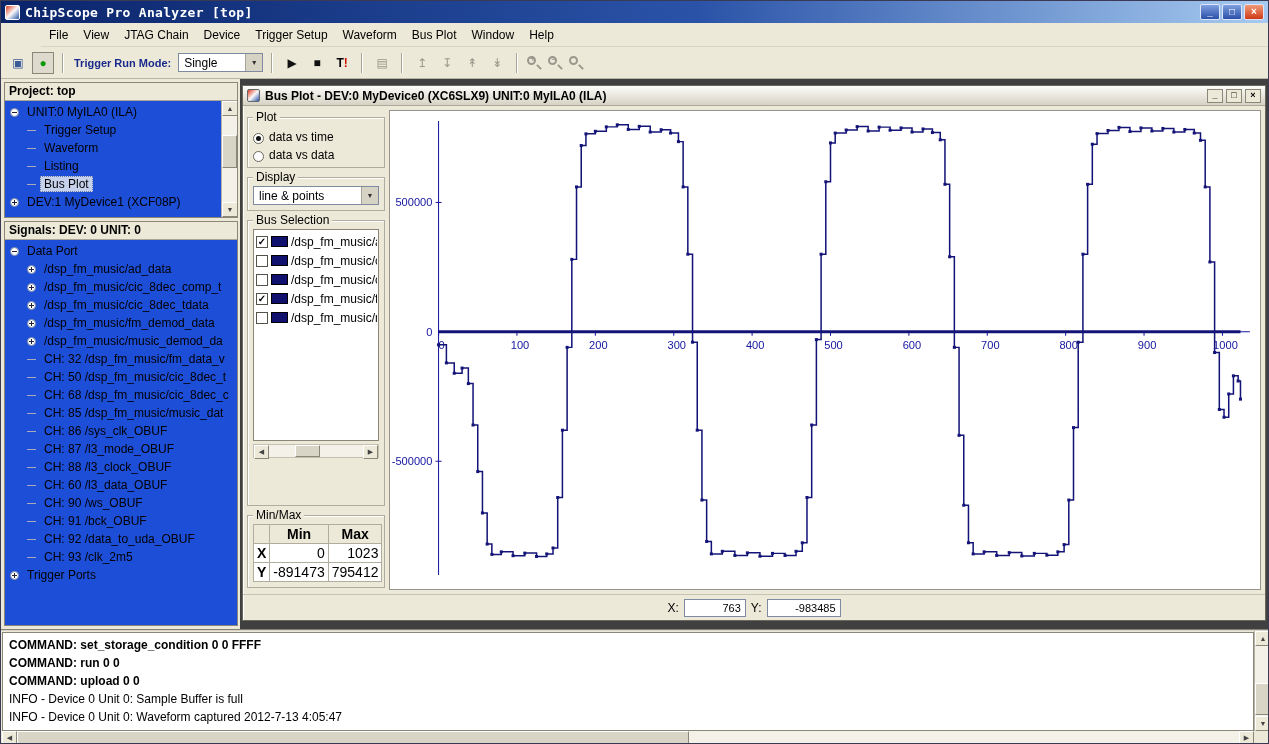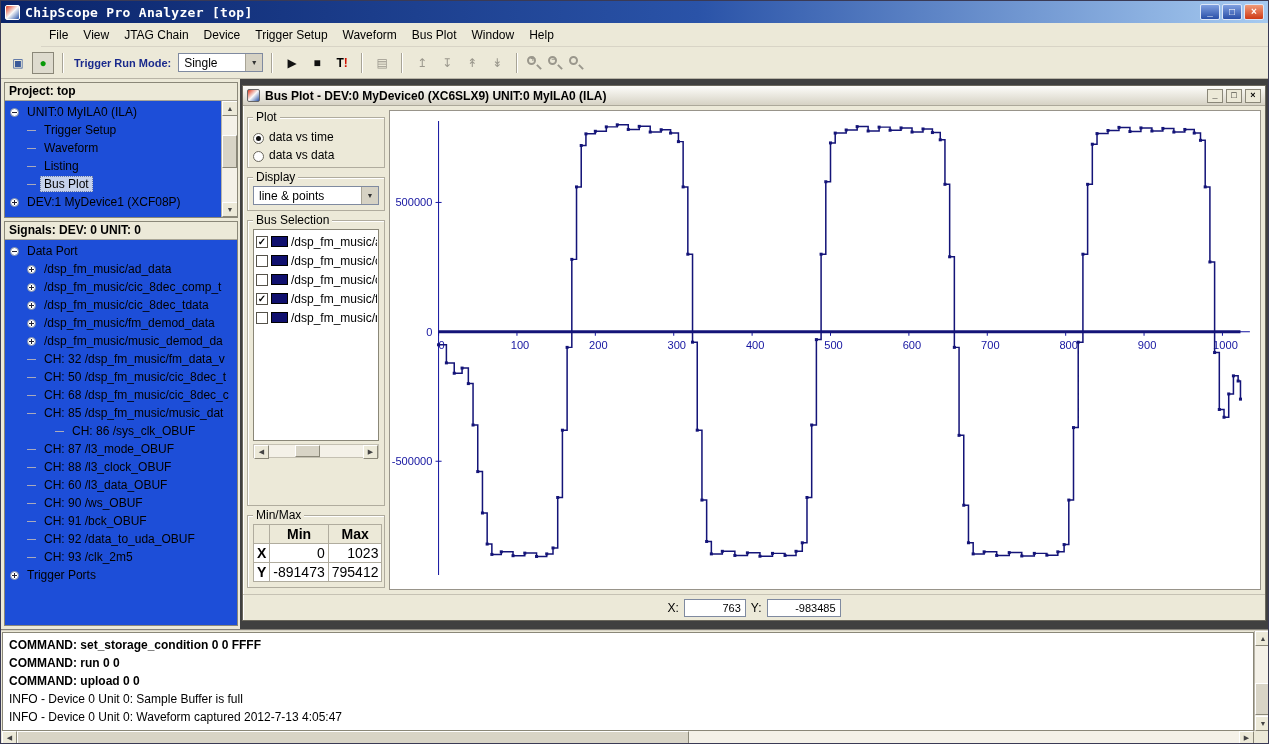--- a/index.html
+++ b/index.html
@@ -270,21 +270,21 @@
               <span class="tlabel">CH: 50 /dsp_fm_music/cic_8dec_t</span>
             </div>
             <div class="tree-row" style="padding-left: 22px;">
               <span class="dash"></span>
               <span class="tlabel">CH: 68 /dsp_fm_music/cic_8dec_c</span>
             </div>
             <div class="tree-row" style="padding-left: 22px;">
               <span class="dash"></span>
               <span class="tlabel">CH: 85 /dsp_fm_music/music_dat</span>
             </div>
-            <div class="tree-row" style="padding-left: 22px; margin-left: 28px;">
+            <div class="tree-row" style="padding-left: 22px;">
               <span class="dash"></span>
               <span class="tlabel">CH: 86 /sys_clk_OBUF</span>
             </div>
             <div class="tree-row" style="padding-left: 22px;">
               <span class="dash"></span>
               <span class="tlabel">CH: 87 /l3_mode_OBUF</span>
             </div>
             <div class="tree-row" style="padding-left: 22px;">
               <span class="dash"></span>
               <span class="tlabel">CH: 88 /l3_clock_OBUF</span>

